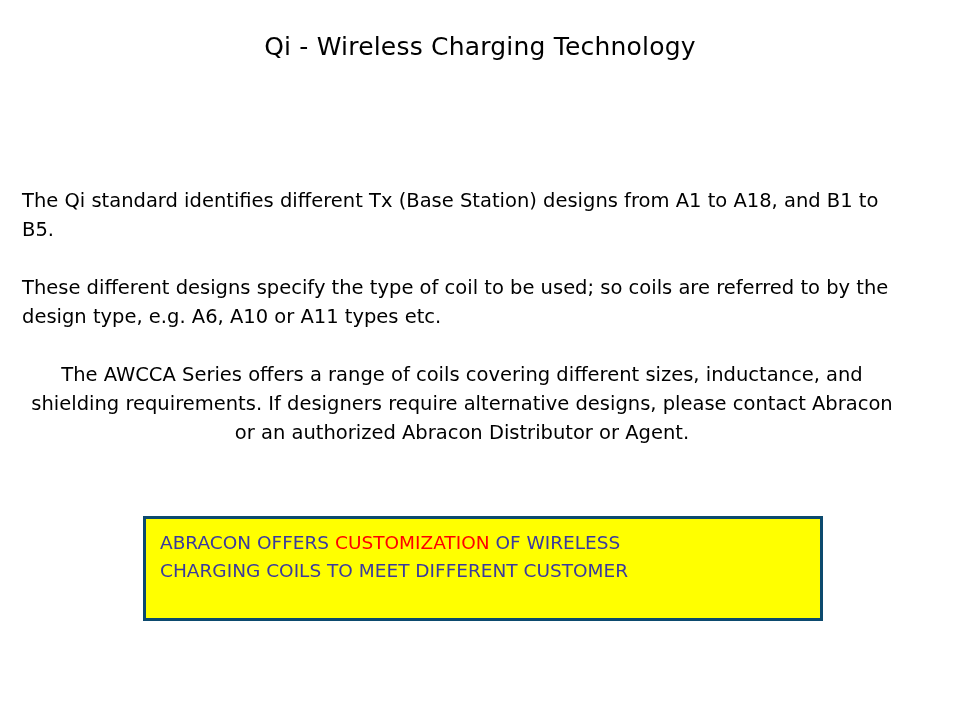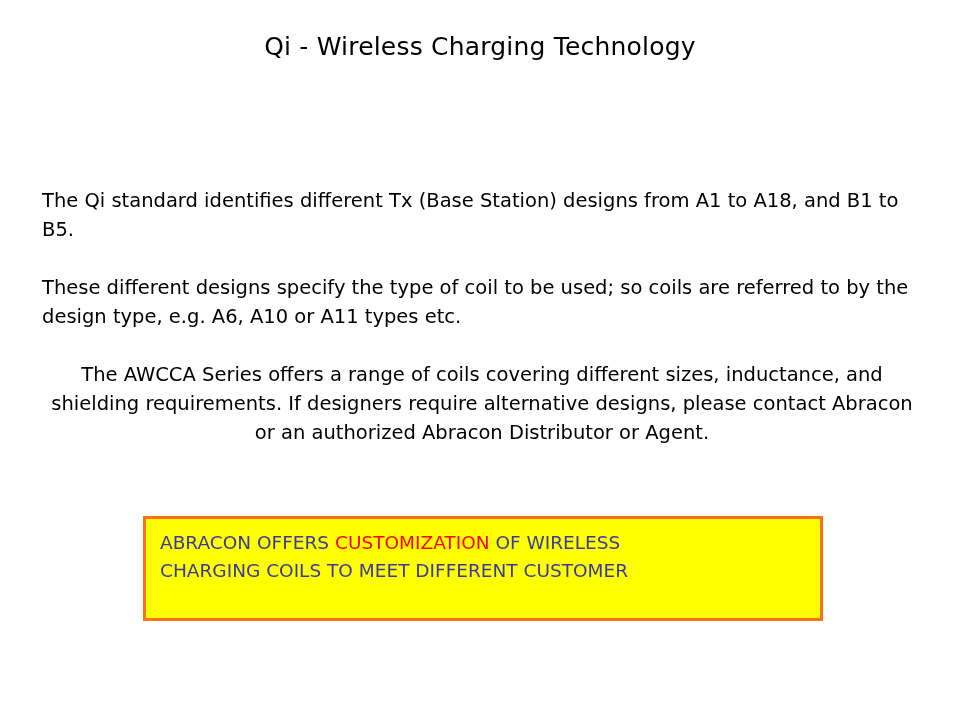--- a/index.html
+++ b/index.html
@@ -27,41 +27,41 @@
     text-align: center;
     font-size: 25px;
     font-weight: normal;
     letter-spacing: 0.2px;
     color: #000000;
     margin-top: 14px;
   }
   .body-block {
     position: absolute;
     top: 186px;
-    left: 42px;
+    left: 22px;
     width: 880px;
     font-size: 19.5px;
     line-height: 29px;
     color: #000000;
   }
   .para {
     margin: 0 0 29px 0;
   }
   .para:last-child {
     margin-bottom: 0;
     text-align: center;
   }
   .callout {
     position: absolute;
     left: 143px;
     top: 516px;
     width: 680px;
     height: 105px;
     background: #ffff00;
-    border: 3px solid #f97316;
+    border: 3px solid #0c4a6e;
     box-sizing: border-box;
     padding: 10px 0 0 14px;
   }
   .callout-line {
     font-size: 18.5px;
     line-height: 28px;
     color: #3a3a9e;
     white-space: nowrap;
   }
   .hl-red {

